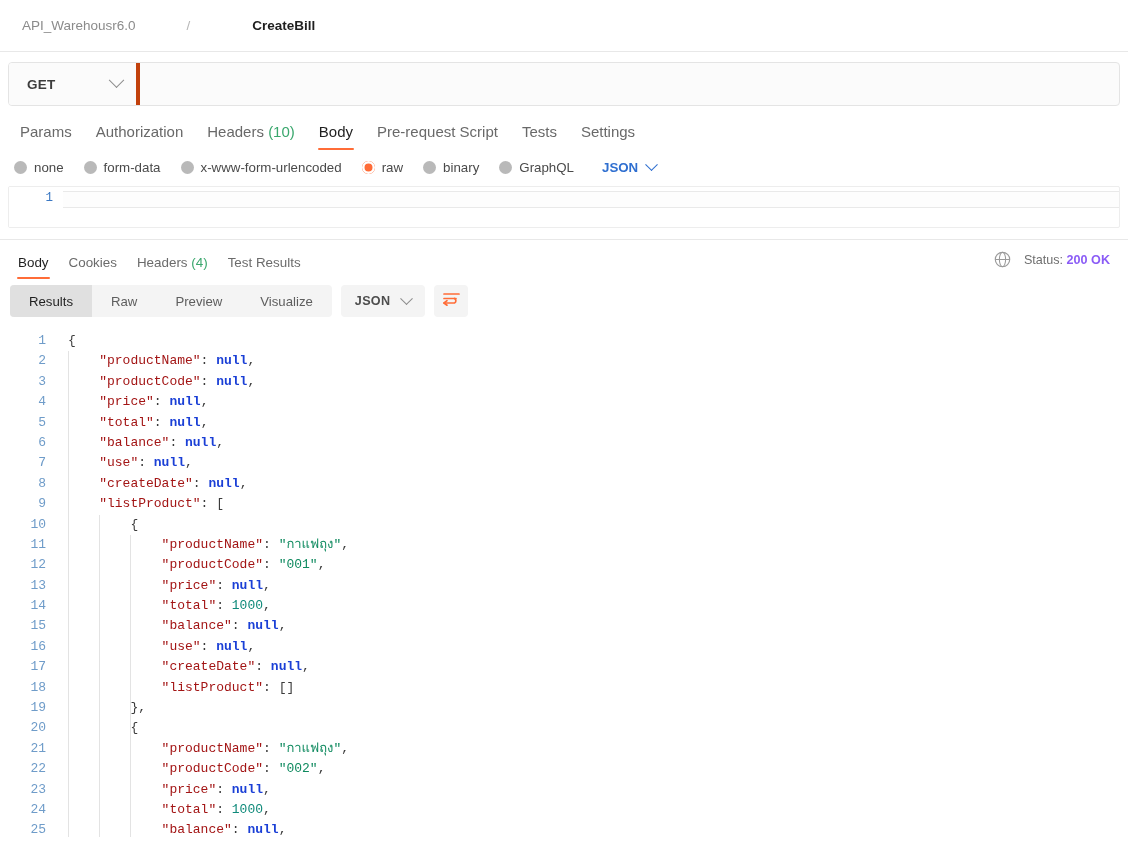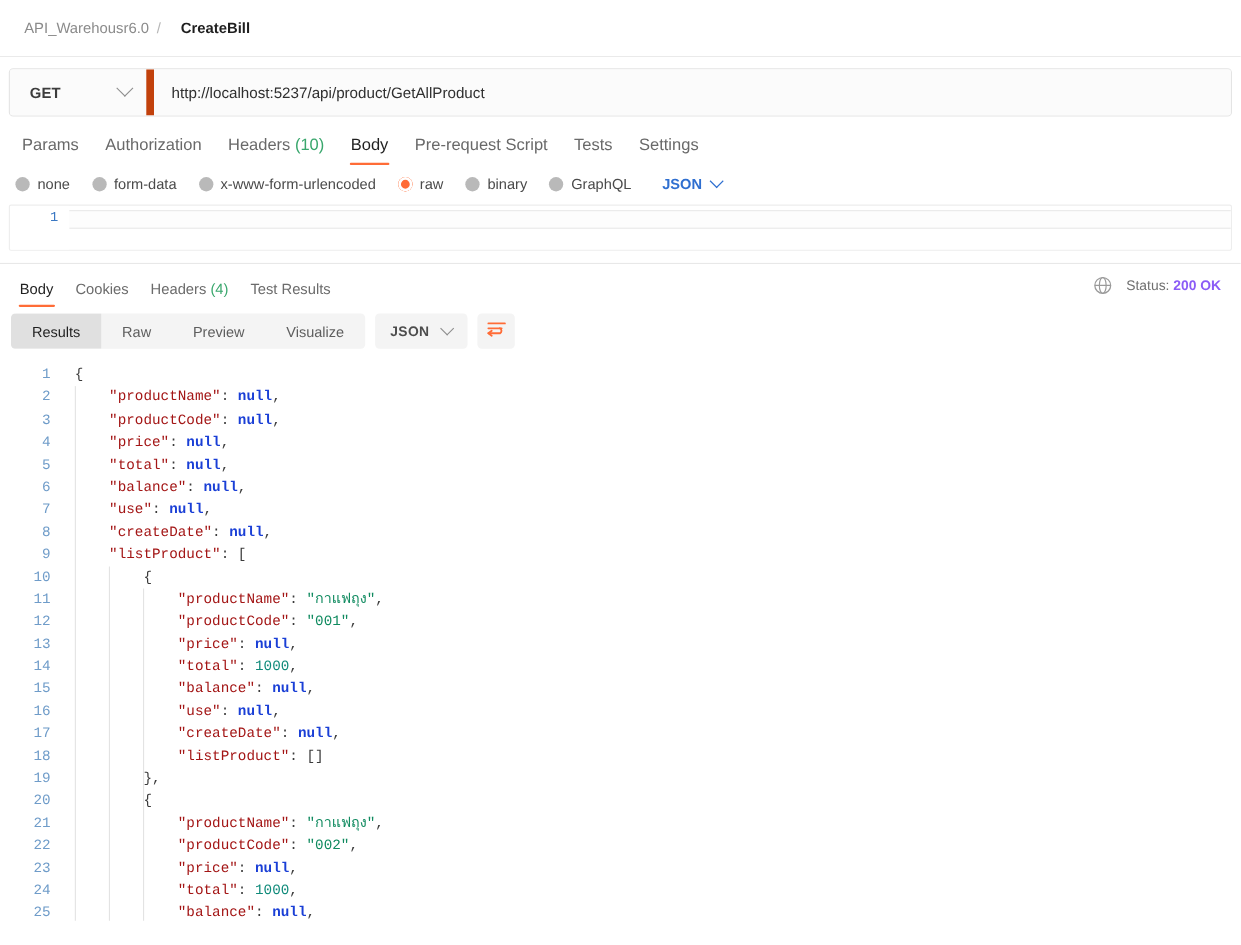--- a/index.html
+++ b/index.html
@@ -13,20 +13,21 @@
   }
 
   
   .breadcrumb-bar {
     height: 52px;
     display: flex;
     align-items: center;
     padding: 0 0 0 22px;
     background: #fff;
     border-bottom: 1px solid #e8e8e8;
+    gap: 44px;
   }
   .crumb-collection {
     font-size: 13.5px;
     color: #8b8b8b;
   }
   .crumb-sep {
     font-size: 13.5px;
     color: #b6b6b6;
     margin: 0 7px;
   }
@@ -50,21 +51,21 @@
     border-radius: 4px;
     background: #fbfbfb;
     overflow: hidden;
   }
   .method-select {
     width: 131px;
     display: flex;
     align-items: center;
     justify-content: space-between;
     padding: 0 14px 0 18px;
-    border-right: 7px solid #c2410c;
+    border-right: 4px solid #c2410c;
     background: #fbfbfb;
     cursor: pointer;
   }
   .method-label {
     font-size: 13.5px;
     font-weight: bold;
     color: #3c3c3c;
     letter-spacing: .2px;
   }
   .chev {
@@ -353,21 +354,20 @@
   <span class="crumb-sep">/</span>
   <span class="crumb-current">CreateBill</span>
 </div>
 
 <div class="url-row">
   <div class="url-box">
     <div class="method-select">
       <span class="method-label">GET</span>
       <span class="chev"></span>
     </div>
-    <div class="url-field">http://localhost:5237/api/product/GetAllProduct</div>
   </div>
 </div>
 
 <div class="req-tabs">
   <div class="req-tab"><span>Params</span></div>
   <div class="req-tab"><span>Authorization</span></div>
   <div class="req-tab"><span>Headers</span> <span class="hdr-count">(10)</span></div>
   <div class="req-tab active"><span>Body</span></div>
   <div class="req-tab"><span>Pre-request Script</span></div>
   <div class="req-tab"><span>Tests</span></div>

